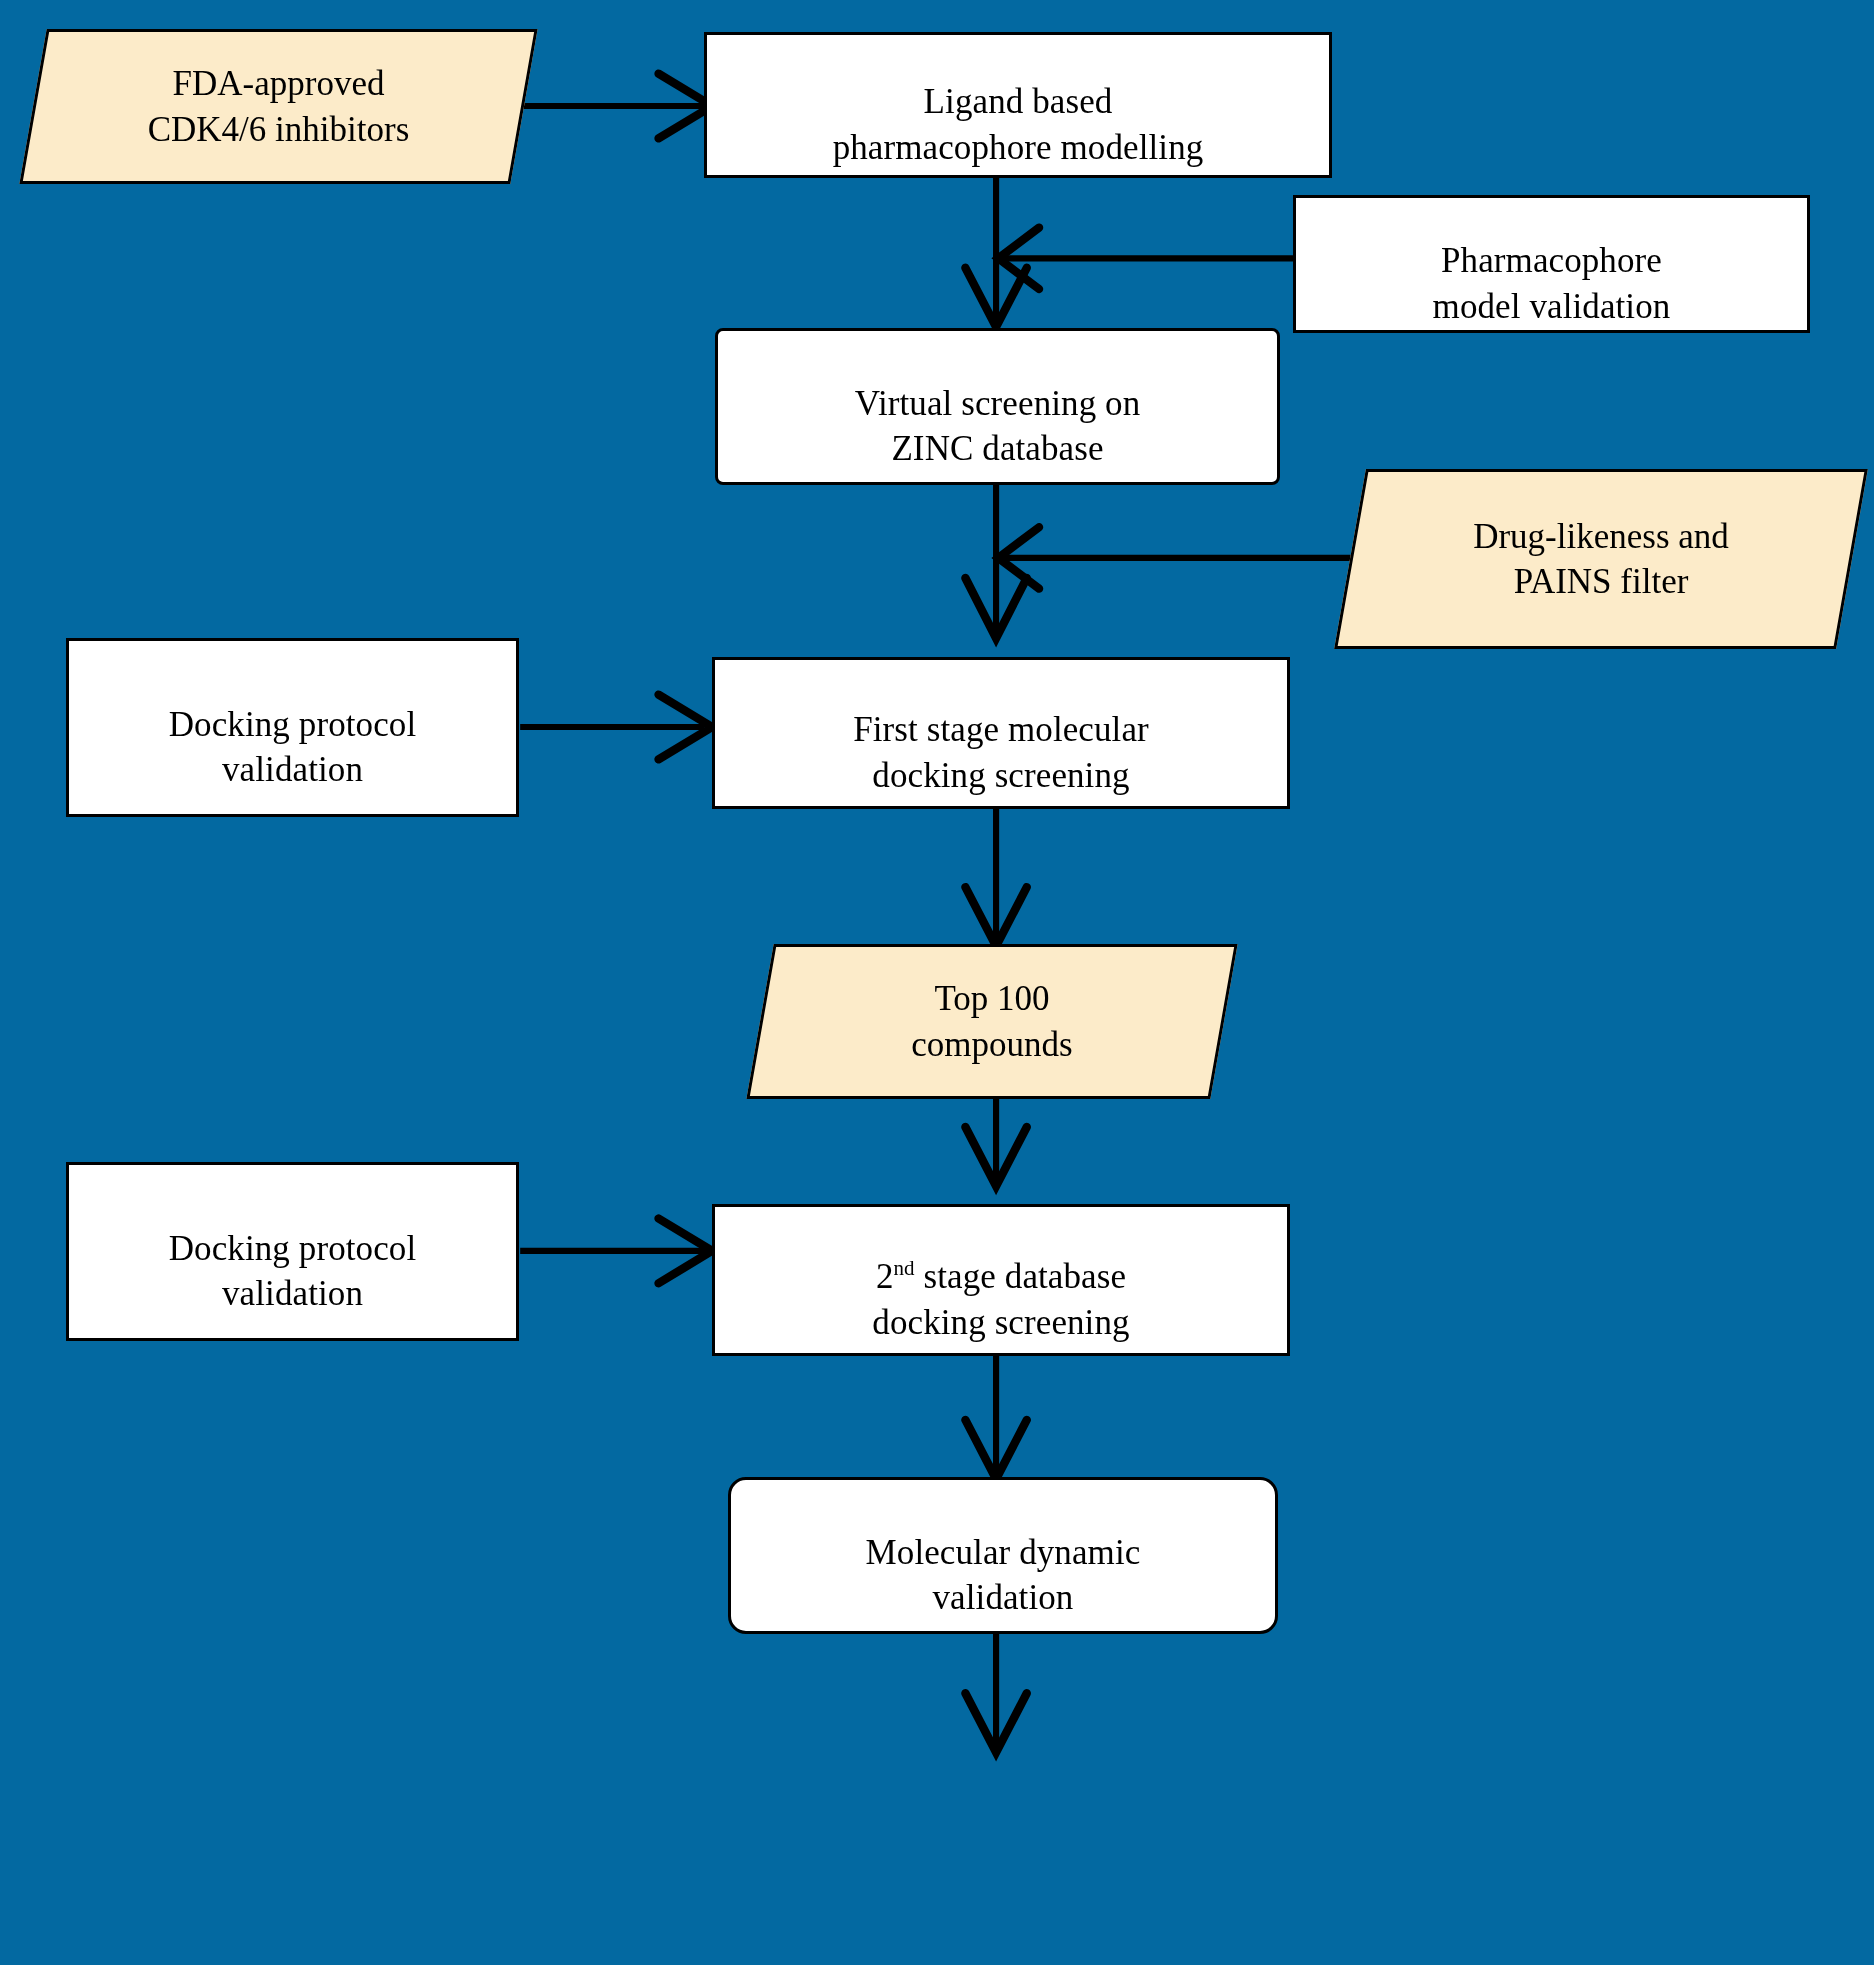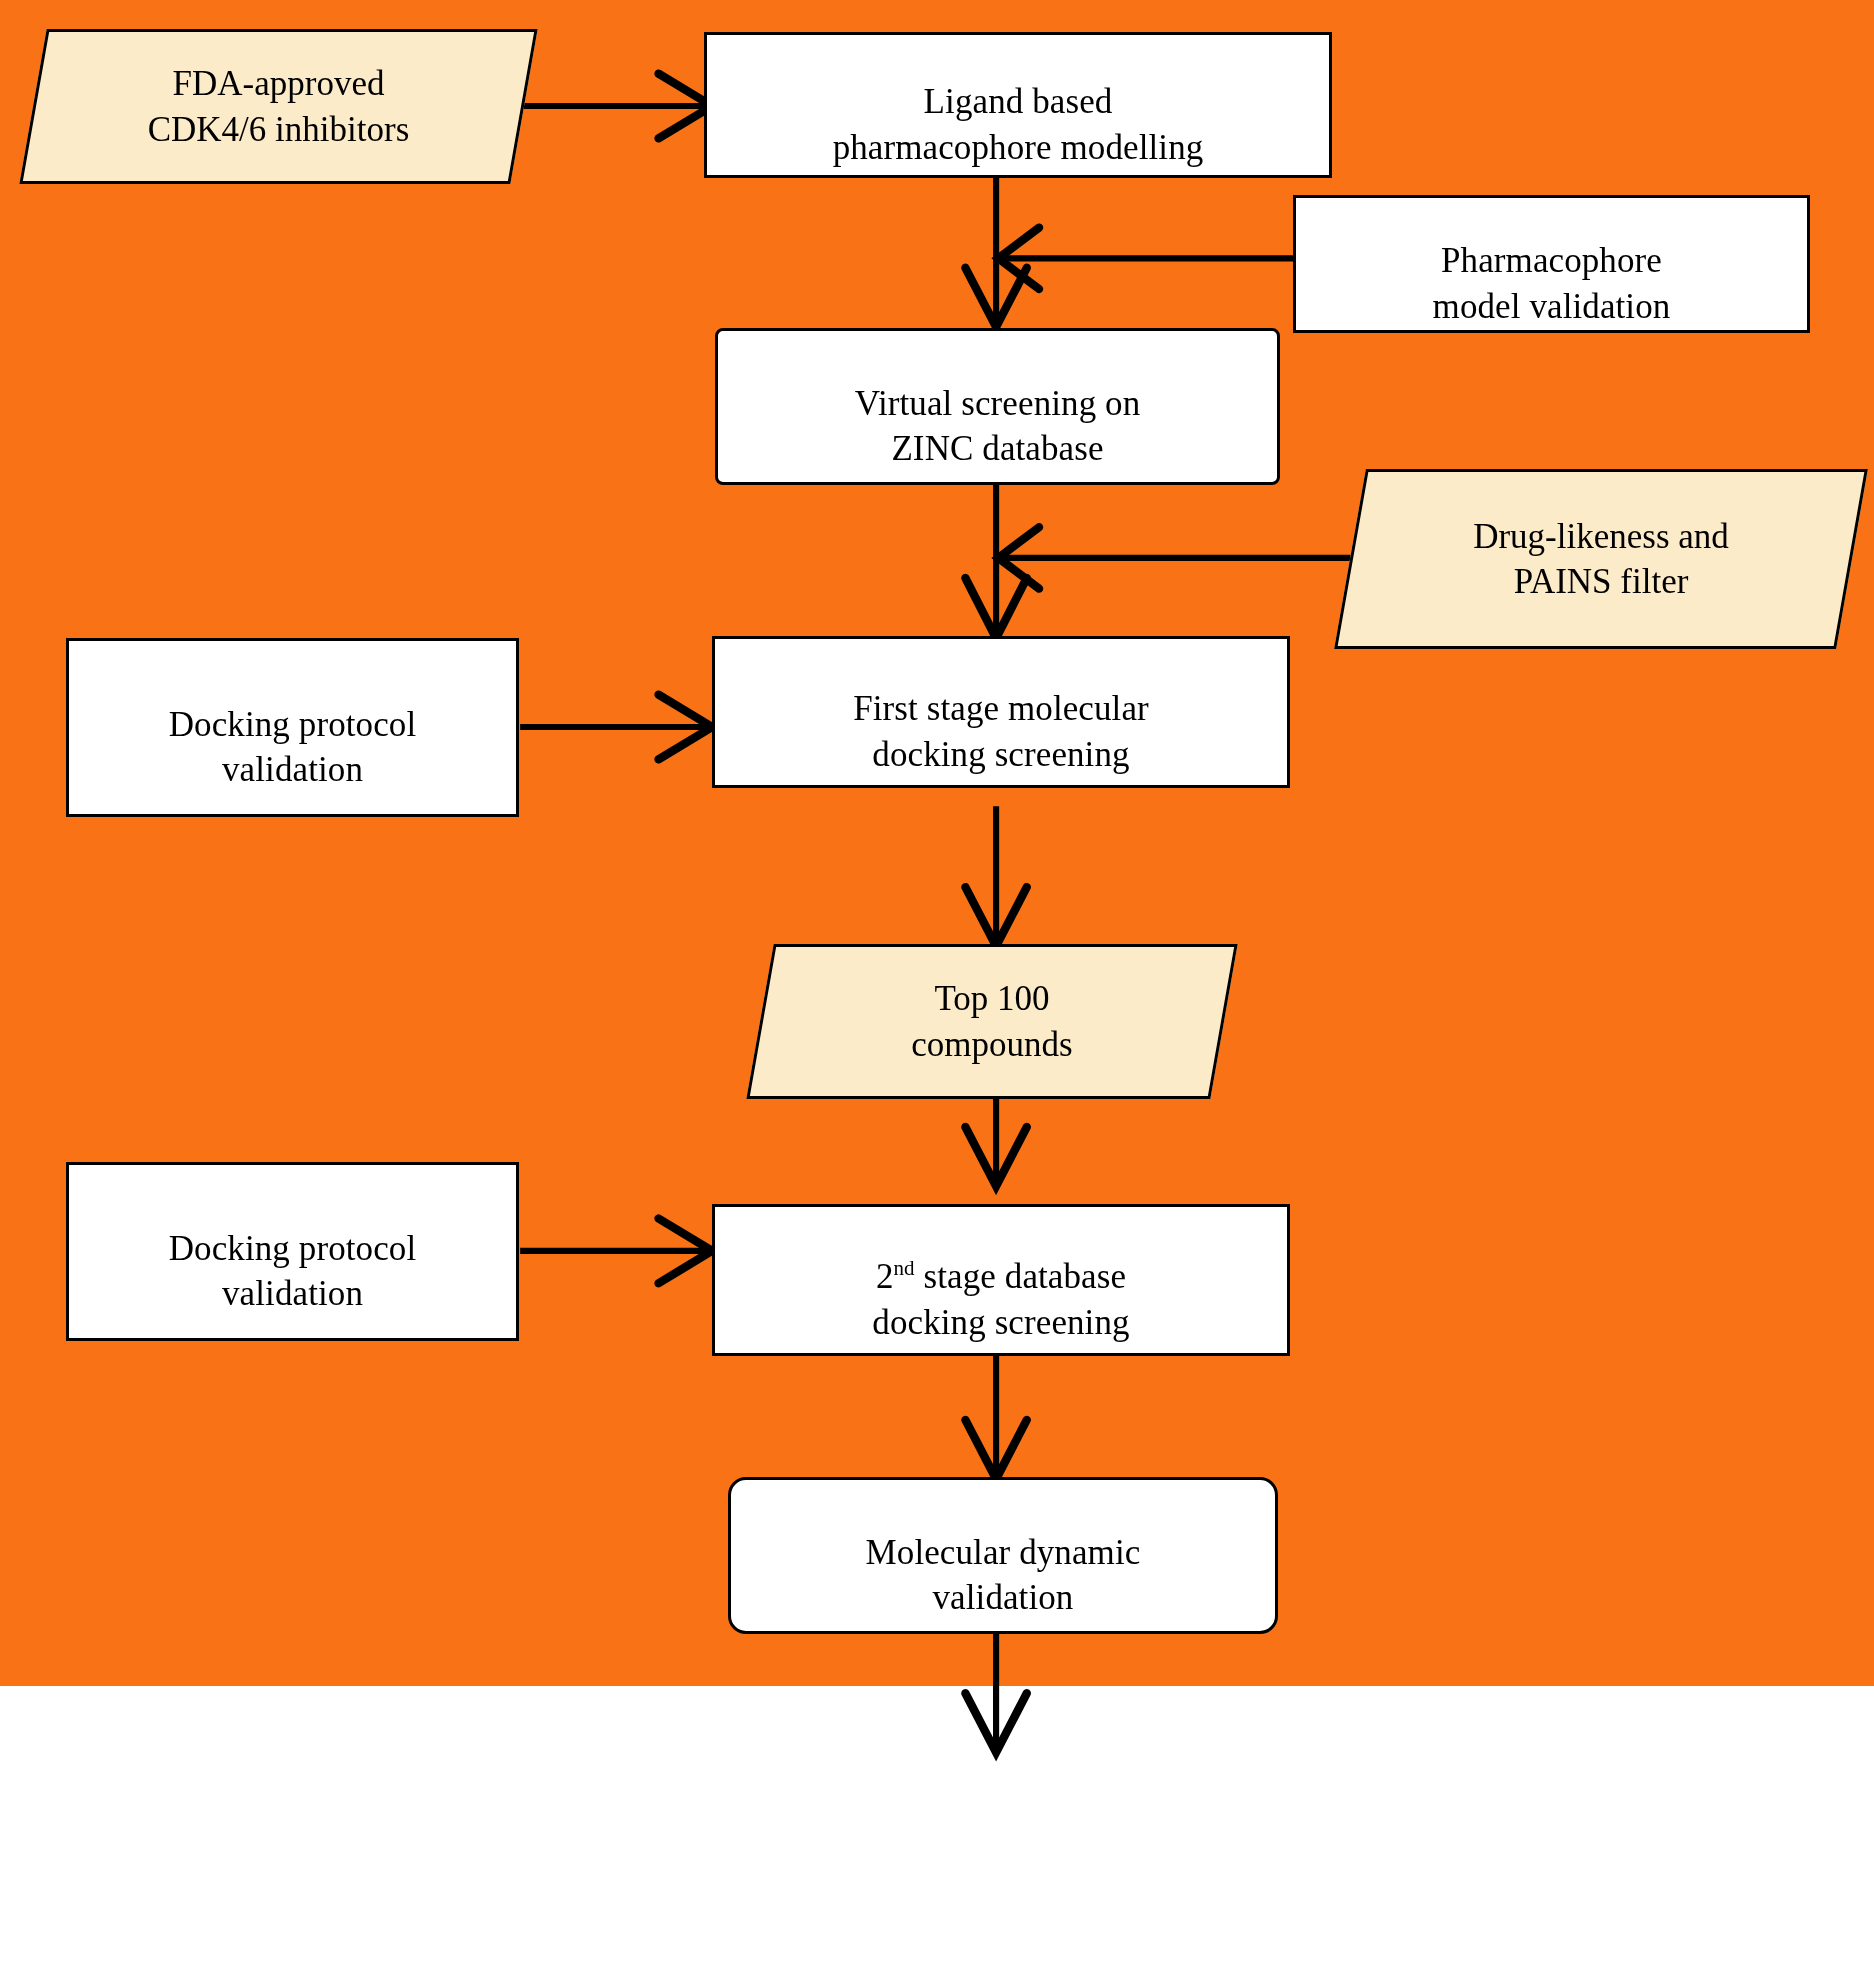--- a/index.html
+++ b/index.html
@@ -10,22 +10,22 @@
   body {
     width: 1875px;
     height: 1965px;
     font-family: "Liberation Serif", "DejaVu Serif", serif;
     color: #000000;
     overflow: hidden;
   }
   #canvas {
     position: relative;
     width: 1875px;
-    height: 1686px;
-    background: #f97316;
+    height: 1965px;
+    background: #0369a1;
   }
   svg.edges {
     position: absolute;
     left: 0;
     top: 0;
     width: 1875px;
     height: 1965px;
     pointer-events: none;
   }
   .node {
@@ -170,21 +170,21 @@
     </div>
   </div>
 
   <div class="node rect" style="left:66px; top:638px; width:453px; height:179px;">
     <span class="label">
       <span>Docking protocol</span><br>
       <span>validation</span>
     </span>
   </div>
 
-  <div class="node rect" style="left:712px; top:636px; width:578px; height:152px;">
+  <div class="node rect" style="left:712px; top:657px; width:578px; height:152px;">
     <span class="label">
       <span>First stage molecular</span><br>
       <span>docking screening</span>
     </span>
   </div>
 
   <div class="para-wrap" style="left:760px; top:944px; width:464px; height:155px;">
     <div class="para-shape"></div>
     <div class="para-text">
       <span class="label">

